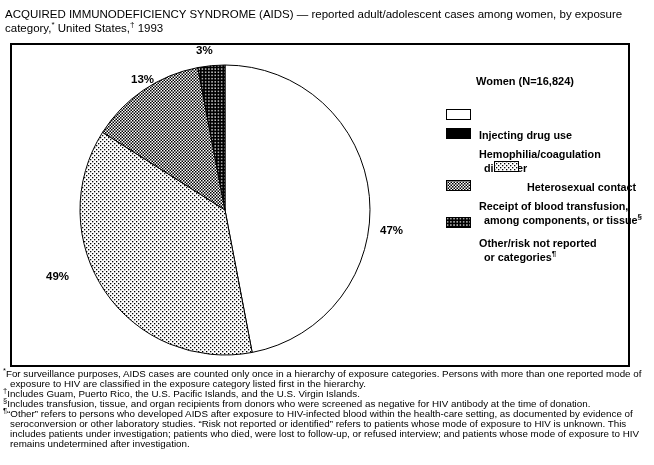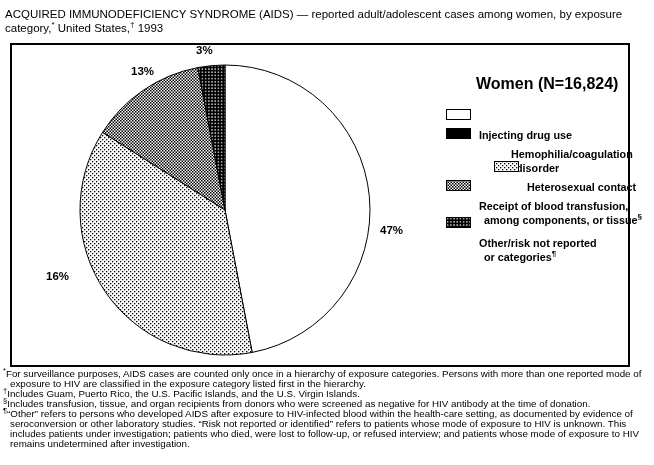--- a/index.html
+++ b/index.html
@@ -20,32 +20,32 @@
     width:616px; height:320px;
     border:2px solid #000;
   }
   .pie-svg { position:absolute; left:0; top:0; }
   .pct-label {
     position:absolute; font-weight:bold; font-size:11.5px;
     white-space:nowrap;
   }
   .pct-47 { left:368px; top:179px; }
   .pct-37 { left:34px;  top:225px; }
-  .pct-13 { left:119px; top:20px; }
+  .pct-13 { left:119px; top:28px; }
   .pct-3  { left:184px; top:-1px; }
   .legend-title {
     position:absolute; left:464px; top:30px;
-    font-weight:bold; font-size:16px; white-space:nowrap;text-align:right;
+    font-weight:bold; font-size:11px; white-space:nowrap;text-align:right;
   }
   .legend-row {
     position:absolute; left:434px;
     display:flex; align-items:flex-start;
   }
   .row-1 { top:63px; }
-  .row-2 { top:82px;gap:32px; }
+  .row-2 { top:82px; }
   .row-3 { top:115px;padding-left:48px; }
   .row-4 { top:134px; }
   .row-5 { top:171px; }
   .legend-swatch { flex:0 0 auto; display:block; margin-top:1px; }
   .legend-label {
     margin-left:8px; font-weight:bold; font-size:10.8px; line-height:13.5px;
     white-space:nowrap;
     margin-top:21px;
   }
   .legend-label .line2 { margin-left:5px; }
@@ -86,21 +86,21 @@
     </defs>
     <g id="pie-slices">
         <path d="M 213 165 L 213.00 20.00 A 145 145 0 0 1 240.17 307.43 Z" fill="#ffffff" stroke="#000000" stroke-width="1"></path>
         <path d="M 213 165 L 240.17 307.43 A 145 145 0 0 1 90.57 87.31 Z" fill="url(#pat-dots)" stroke="#000000" stroke-width="1"></path>
         <path d="M 213 165 L 90.57 87.31 A 145 145 0 0 1 185.83 22.57 Z" fill="url(#pat-checker)" stroke="#000000" stroke-width="1"></path>
         <path d="M 213 165 L 185.83 22.57 A 145 145 0 0 1 213.00 20.00 Z" fill="url(#pat-grid)" stroke="#000000" stroke-width="1"></path>
       </g>
   </svg>
 
   <div class="pct-label pct-47">47%</div>
-  <div class="pct-label pct-37">16%</div>
+  <div class="pct-label pct-37">49%</div>
   <div class="pct-label pct-13">13%</div>
   <div class="pct-label pct-3">3%</div>
 
   <div class="legend-title">Women (N=16,824)</div>
 
   <div class="legend-row row-1">
     <svg class="legend-swatch" width="25" height="11">
         <rect x="0.5" y="0.5" width="24" height="10" fill="#ffffff" stroke="#000000"></rect>
       </svg>
     <div class="legend-label">

